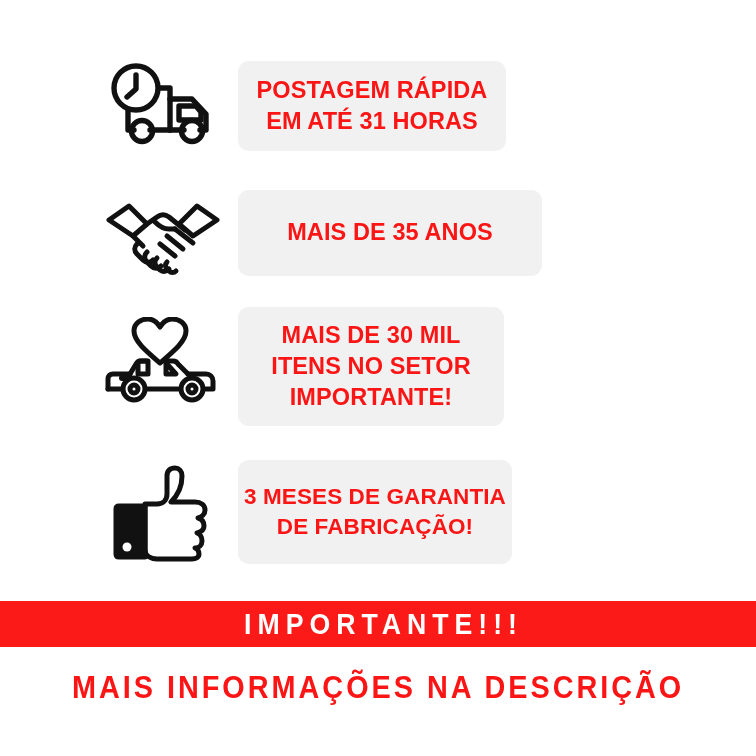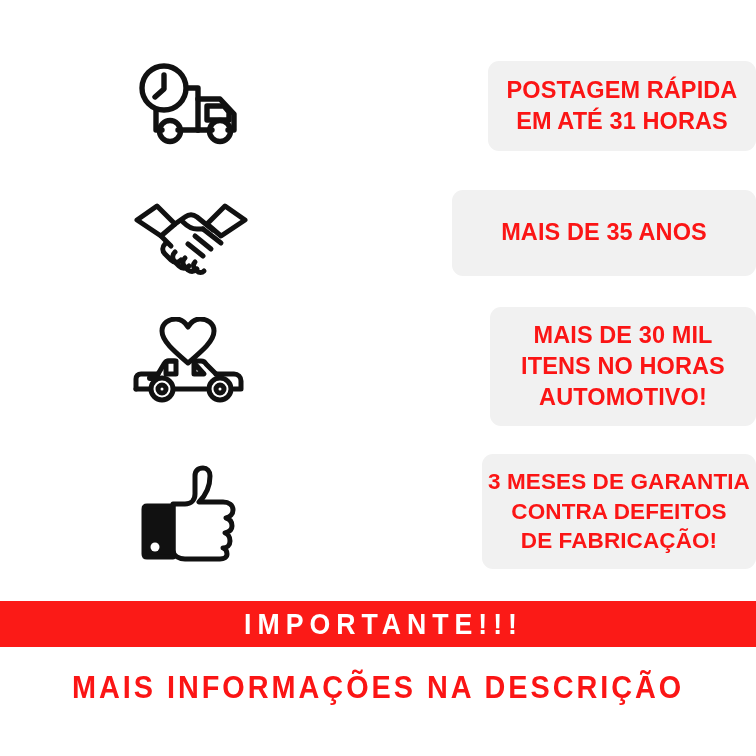--- a/index.html
+++ b/index.html
@@ -32,29 +32,29 @@
     display: flex;
     flex-direction: column;
     justify-content: flex-start;
     padding-top: 40px;
     box-sizing: border-box;
   }
 
   .feature-row {
     display: flex;
     align-items: center;
-    justify-content: space-between;
+    justify-content: flex-start;
     width: 100%;
     box-sizing: border-box;
-    padding-left: 116px;
+    padding-left: 88px;
   }
 
   .row-1 { height: 132px; }
   .row-2 { height: 122px; }
-  .row-3 { height: 145px; gap: 41px; }
+  .row-3 { height: 145px; }
   .row-4 { height: 145px; }
 
   .icon-cell {
     width: 150px;
     min-width: 150px;
     display: flex;
     align-items: center;
     justify-content: center;
   }
 
@@ -198,36 +198,35 @@
           <path d="M66 46 L76 57 L66 57 Z"></path>
           <circle cx="34" cy="72" r="11"></circle>
           <circle cx="34" cy="72" r="4"></circle>
           <circle cx="92" cy="72" r="11"></circle>
           <circle cx="92" cy="72" r="4"></circle>
           <path d="M22 61 L28 61" stroke-width="6"></path>
         </svg>
       </div>
       <div class="text-panel panel-3">
         <div class="panel-line">MAIS DE 30 MIL</div>
-        <div class="panel-line">ITENS NO HORAS</div>
-        <div class="panel-line">AUTOMOTIVO!</div>
+        <div class="panel-line">ITENS NO SETOR</div>
+        <div class="panel-line">IMPORTANTE!</div>
       </div>
     </div>
 
     <div class="feature-row row-4">
       <div class="icon-cell">
         <svg width="112" height="100" viewBox="0 0 112 100" fill="none" stroke="#111111" stroke-width="5" stroke-linecap="round" stroke-linejoin="round">
           <path d="M38 42 L50 42 C56 42 60 38 60 32 L60 14 C60 9 63 6 68 6 C72 6 75 9 75 14 C75 26 70 34 64 40 L88 40 C94 40 98 43 98 48 C98 52 95 55 91 56 C95 57 97 60 97 64 C97 68 94 70 90 71 C93 72 95 75 95 79 C95 83 92 86 88 86 C91 87 92 89 92 92 C92 95 89 97 85 97 L50 97 C44 97 38 94 38 88 Z" fill="#ffffff"></path>
           <path d="M12 44 L38 44 L38 95 L12 95 C10 95 9 94 9 92 L9 47 C9 45 10 44 12 44 Z" fill="#111111" stroke="#111111"></path>
           <circle cx="20" cy="85" r="4.5" fill="#ffffff" stroke="none"></circle>
         </svg>
       </div>
       <div class="text-panel panel-4">
         <div class="panel-line">3 MESES DE GARANTIA</div>
-        <div class="panel-line">CONTRA DEFEITOS</div>
         <div class="panel-line">DE FABRICAÇÃO!</div>
       </div>
     </div>
 
   </div>
 
   <div class="important-bar">
     <div class="important-text">IMPORTANTE!!!</div>
   </div>
 

